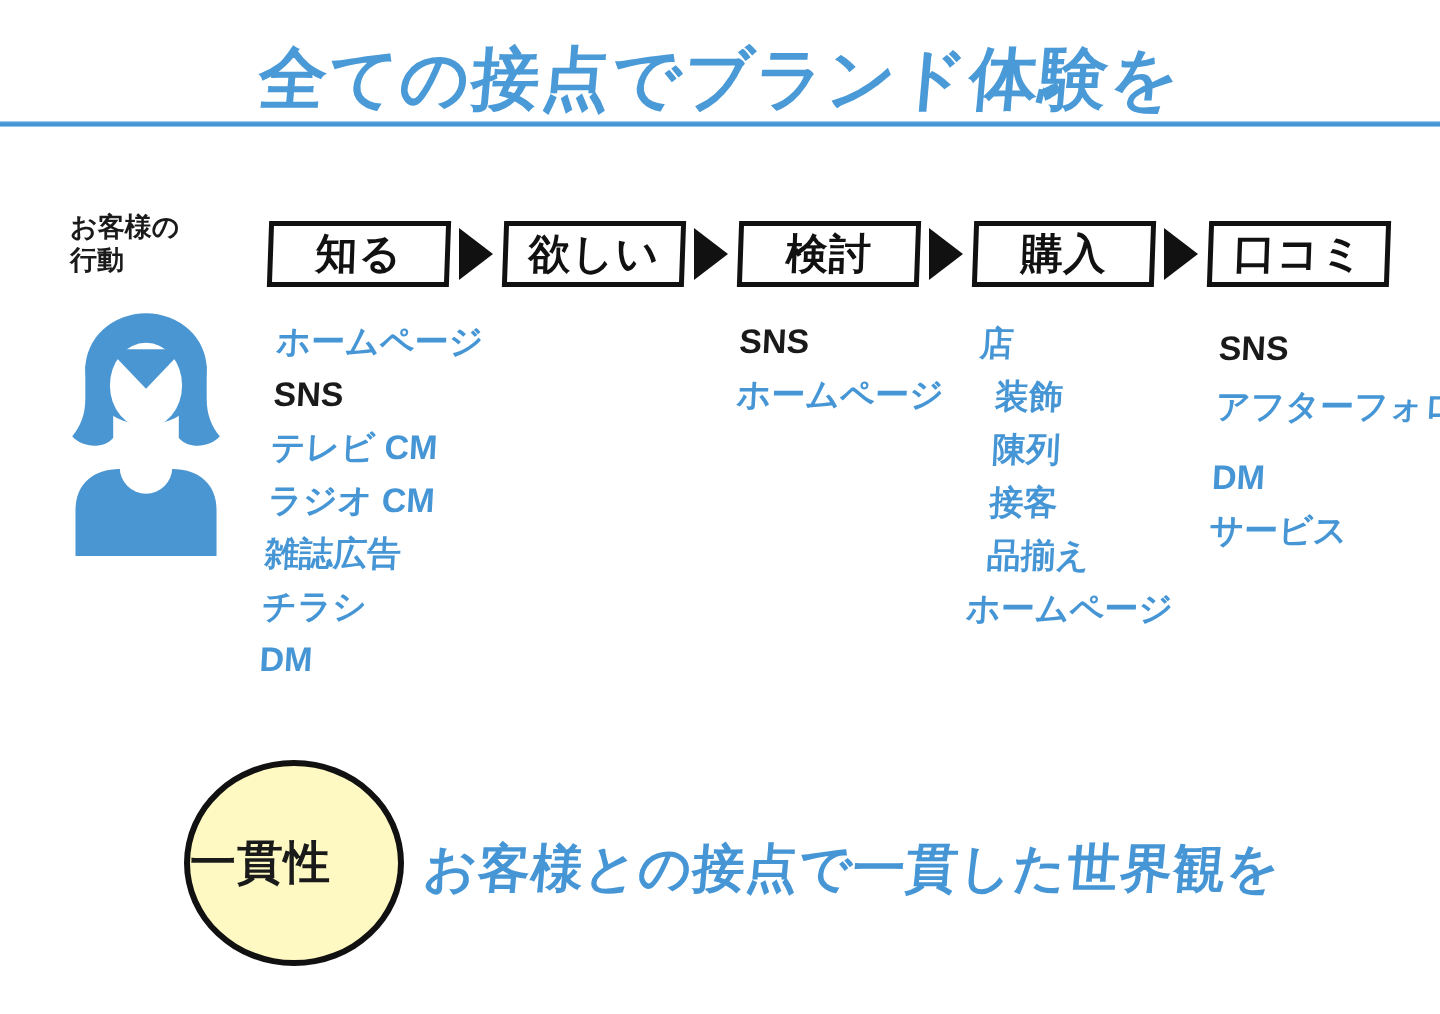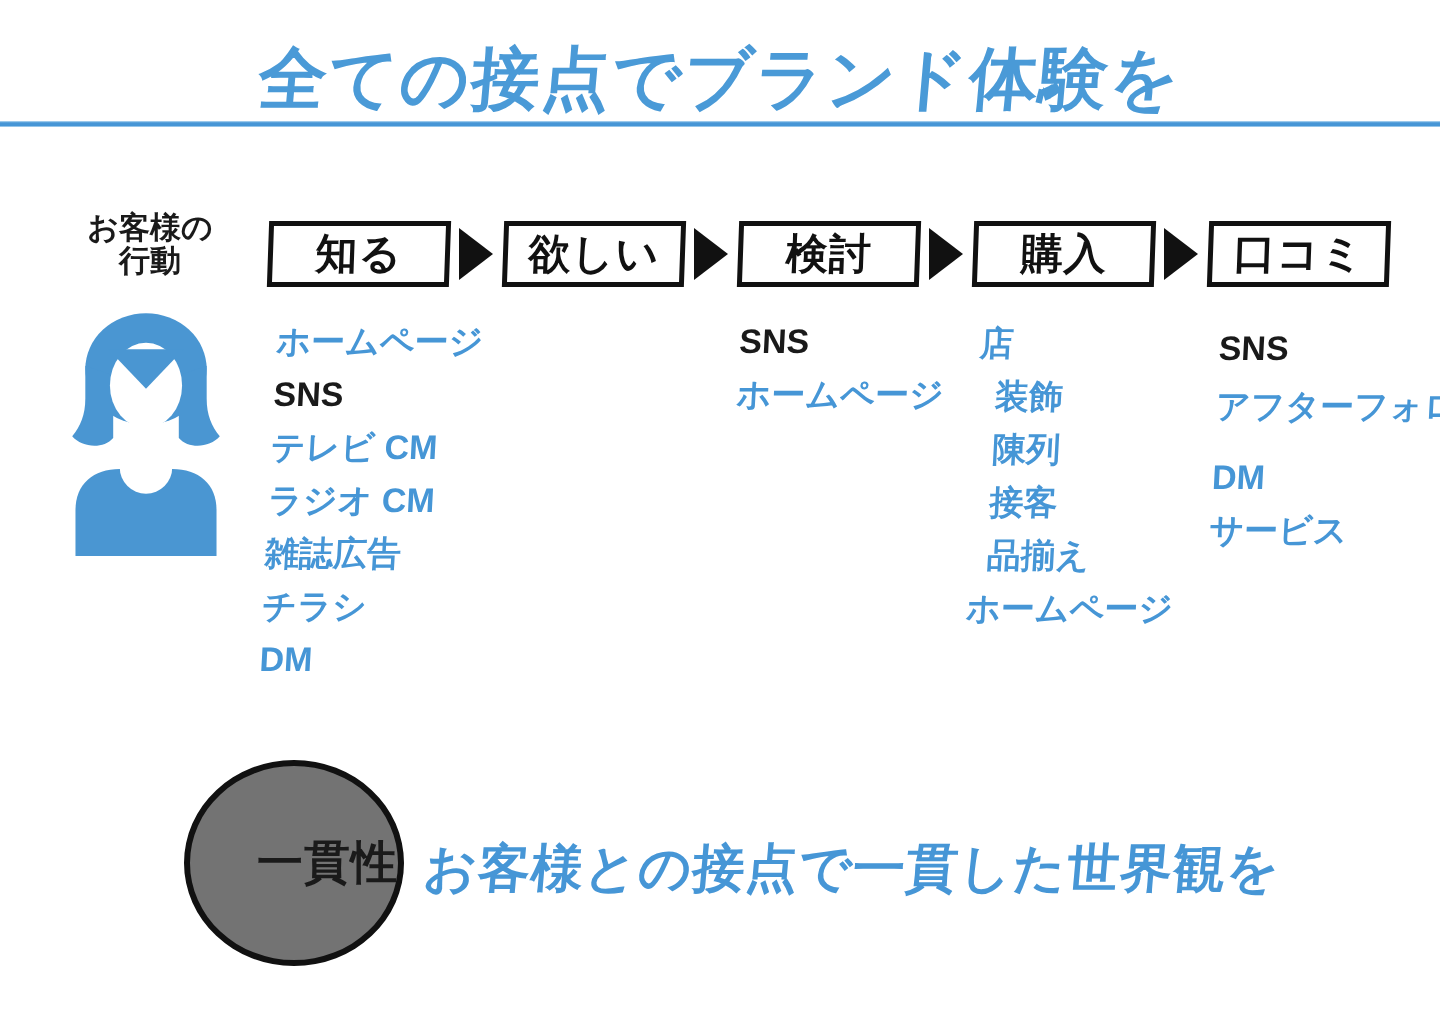--- a/index.html
+++ b/index.html
@@ -19,21 +19,21 @@
     color:#4A9AD7;
     transform:skewX(-5deg);
   }
   .divider{
     position:absolute;left:0;top:121px;width:1440px;height:6px;
     background:linear-gradient(to bottom,#bcdcf3 0%,#4696d6 30%,#4696d6 75%,#bcdcf3 100%);
   }
   
   .cust-label{
     position:absolute;left:70px;top:211px;width:160px;
-    text-align:center;font-size:31px;font-weight:bold;line-height:33px;color:#1a1a1a;
+    text-align:left;font-size:27px;font-weight:bold;line-height:33px;color:#1a1a1a;
   }
   .avatar{position:absolute;left:64px;top:310px;width:164px;height:246px;}
   
   .flow-box{
     position:absolute;top:221px;width:182px;height:66px;
     box-sizing:border-box;border:5px solid #111111;background:#ffffff;
     display:flex;align-items:center;justify-content:center;
     font-size:42px;font-weight:bold;color:#111111;letter-spacing:1px;
     transform:skewX(-2deg);
   }
@@ -54,21 +54,21 @@
   .c5{left:1214px;top:322px;}
   .blue{color:#4696D6;}
   .black{color:#1a1a1a;}
   .indent{padding-left:18px;}
   .wrap2{white-space:normal;width:150px;line-height:42px;padding:5px 0 6px 0;}
   .gap-top{margin-top:12px;}
   
   .consistency-circle{
     position:absolute;left:184px;top:760px;width:220px;height:206px;
     box-sizing:border-box;border:6px solid #111111;border-radius:50%;
-    background:#737373;display:flex;align-items:center;justify-content:flex-end;
+    background:#fef9c3;display:flex;align-items:center;justify-content:flex-start;
     font-size:46px;font-weight:bold;color:#1a1a1a;letter-spacing:1px;
   }
   .conclusion-text{
     position:absolute;left:424px;top:834px;
     font-size:52px;font-weight:bold;color:#4696D6;letter-spacing:1px;
     transform:skewX(-5deg);white-space:nowrap;
   }
 </style>
 </head>
 <body>

